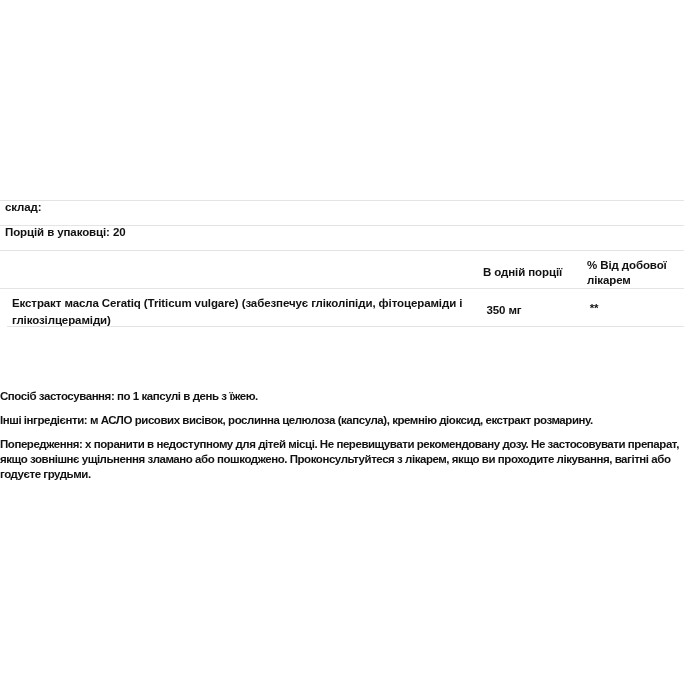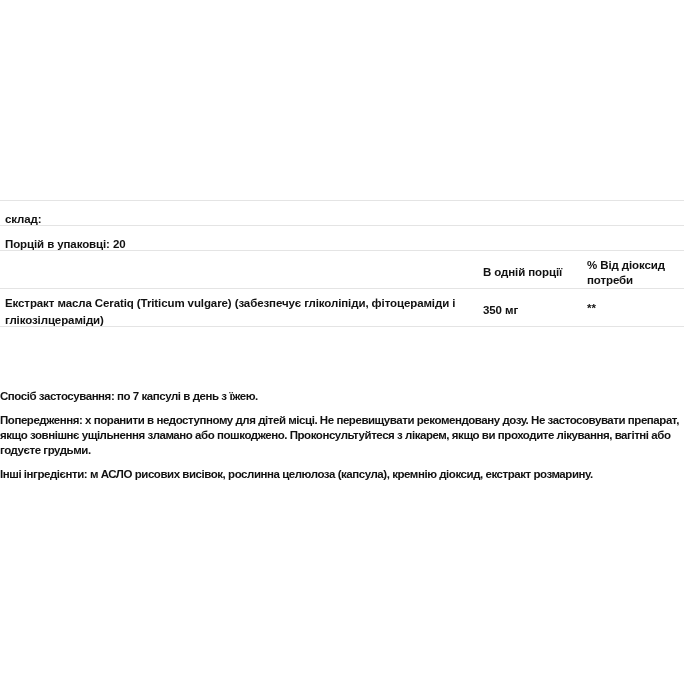--- a/index.html
+++ b/index.html
@@ -18,30 +18,30 @@
     .facts {
       position: absolute;
       left: 0;
       top: 200px;
       width: 684px;
       border-top: 1px solid #e4e4e4;
     }
     .row {
       border-bottom: 1px solid #e4e4e4;
       display: flex;
-      align-items: flex-end;
+      align-items: flex-start;
       box-sizing: border-box;
       font-size: 11.5px;
       font-weight: bold;
       letter-spacing: -0.1px;
     }
     .row .cell { padding-left: 5px; }
     .row-full { height: 25px; }
     .row-head { height: 38px; align-items: flex-start; padding-top: 7px; }
-    .row-item { height: 38px; align-items: flex-start; padding-top: 6px; }
+    .row-item { height: 38px; align-items: flex-start; padding-top: 6px; margin-left: 7px; }
     .col-name { width: 478px; box-sizing: border-box; line-height: 17px; }
     .col-amount { width: 104px; box-sizing: border-box; line-height: 15px; }
     .col-dv { width: 100px; box-sizing: border-box; line-height: 15px; }
     .row-item .col-amount { padding-top: 8px; }
     .row-item .col-dv { padding-top: 6px; }
     .row-head .col-amount { padding-top: 7px; }
     .row-head .col-dv { padding-top: 0px; }
     .notes {
       position: absolute;
       left: 0;
@@ -63,26 +63,26 @@
 <div class="facts">
   <div class="row row-full">
     <span class="cell">склад:</span>
   </div>
   <div class="row row-full">
     <span class="cell">Порцій в упаковці: 20</span>
   </div>
   <div class="row row-head">
     <span class="cell col-name"></span>
     <span class="cell col-amount">В одній порції</span>
-    <span class="cell col-dv">% Від діоксид потреби</span>
+    <span class="cell col-dv">% Від добової лікарем</span>
   </div>
   <div class="row row-item">
     <span class="cell col-name">Екстракт масла Ceratiq (Triticum vulgare) (забезпечує гліколіпіди, фітоцераміди і глікозілцераміди)</span>
     <span class="cell col-amount">350 мг</span>
     <span class="cell col-dv">**</span>
   </div>
 </div>
 
 <div class="notes">
-  <p class="note">Спосіб застосування: по 7 капсулі в день з їжею.</p>
+  <p class="note">Спосіб застосування: по 1 капсулі в день з їжею.</p>
+  <p class="note">Інші інгредієнти: м АСЛО рисових висівок, рослинна целюлоза (капсула), кремнію діоксид, екстракт розмарину.</p>
   <p class="note note-warning">Попередження: х поранити в недоступному для дітей місці. Не перевищувати рекомендовану дозу. Не застосовувати препарат, якщо зовнішнє ущільнення зламано або пошкоджено. Проконсультуйтеся з лікарем, якщо ви проходите лікування, вагітні або годуєте грудьми.</p>
-  <p class="note">Інші інгредієнти: м АСЛО рисових висівок, рослинна целюлоза (капсула), кремнію діоксид, екстракт розмарину.</p>
 </div>
 
 </body></html>

